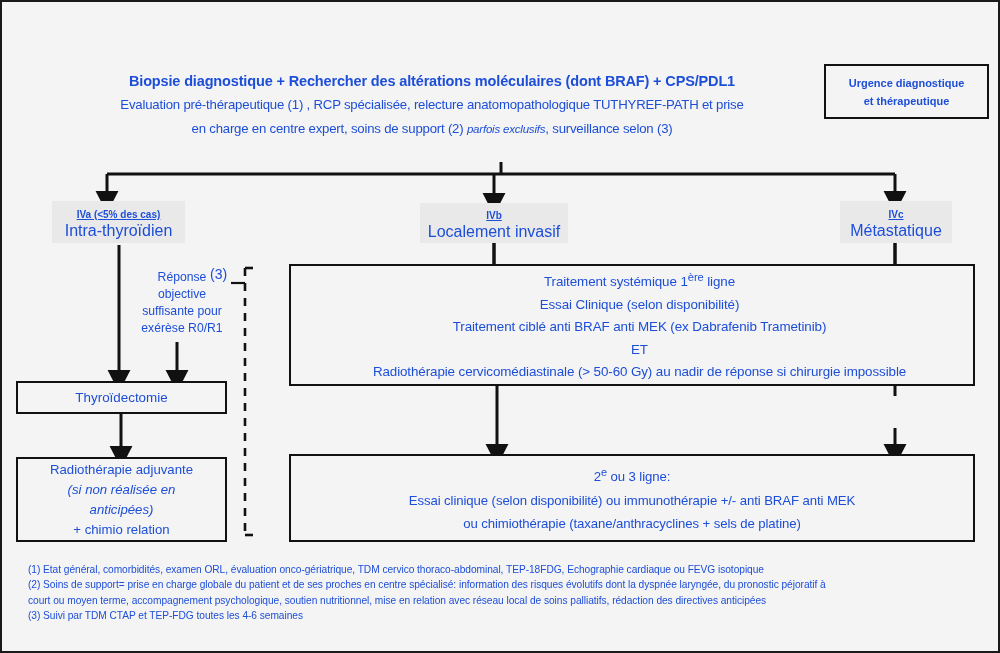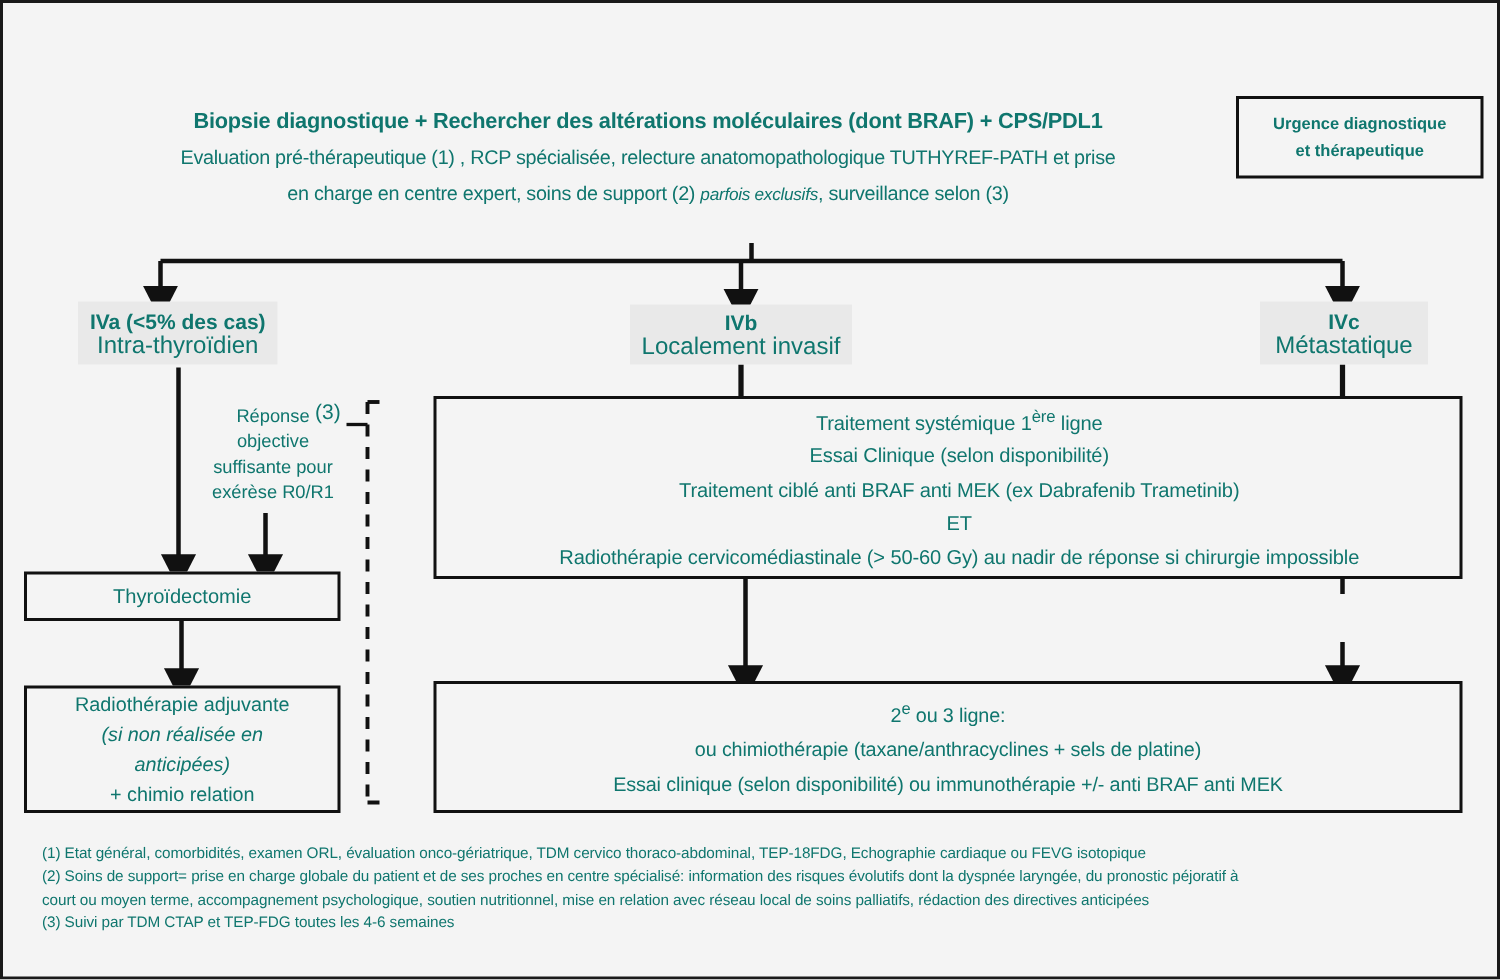--- a/index.html
+++ b/index.html
@@ -8,21 +8,21 @@
     background: #ffffff;
   }
   #page {
     position: relative;
     width: 1000px;
     height: 653px;
     background: #f4f4f4;
     border: 2px solid #1a1a1a;
     box-sizing: border-box;
     font-family: "Liberation Sans", sans-serif;
-    color: #0f766e;
+    color: #1d4ed8;
     overflow: hidden;
   }
 
   
   .abs { position: absolute; box-sizing: border-box; }
 
   
   .header-block {
     left: 60px; top: 68px; width: 740px;
     text-align: center;
@@ -52,21 +52,21 @@
     font-size: 11px; font-weight: bold; line-height: 18px;
   }
 
   
   .stage-box {
     background: #e9e9e9;
     display: flex; flex-direction: column;
     align-items: center; justify-content: center;
     text-align: center;
   }
-  .stage-title { font-size: 14px; font-weight: bold; line-height: 17px; }
+  .stage-title { font-size: 10px; font-weight: bold; line-height: 17px; text-decoration: underline; }
   .stage-sub { font-size: 16px; line-height: 15px; }
 
   #stage-iva { left: 50px; top: 199px; width: 133px; height: 42px; }
   #stage-ivb { left: 418px; top: 201px; width: 148px; height: 40px; }
   #stage-ivc { left: 838px; top: 199px; width: 112px; height: 42px; }
 
   
   .box {
     border: 2px solid #111; background: #f4f4f4;
     display: flex; flex-direction: column;
@@ -210,22 +210,22 @@
       <span class="ln">Traitement ciblé anti BRAF anti MEK (ex Dabrafenib Trametinib)</span>
       <span class="ln">ET</span>
       <span class="ln">Radiothérapie cervicomédiastinale (&gt; 50-60 Gy) au nadir de réponse si chirurgie impossible</span>
     </div>
   </div>
 
 
   <div class="abs box" id="box-second-line">
     <div>
       <span class="ln"><span>2</span><sup>e</sup><span> ou 3 ligne:</span></span>
+      <span class="ln">Essai clinique (selon disponibilité) ou immunothérapie +/- anti BRAF anti MEK</span>
       <span class="ln">ou chimiothérapie (taxane/anthracyclines + sels de platine)</span>
-      <span class="ln">Essai clinique (selon disponibilité) ou immunothérapie +/- anti BRAF anti MEK</span>
     </div>
   </div>
 
   <div class="abs box" id="box-thyroidectomie">
     <div>Thyroïdectomie</div>
   </div>
 
   <div class="abs box" id="box-radiotherapie">
     <div>
       <div>Radiothérapie adjuvante</div>

